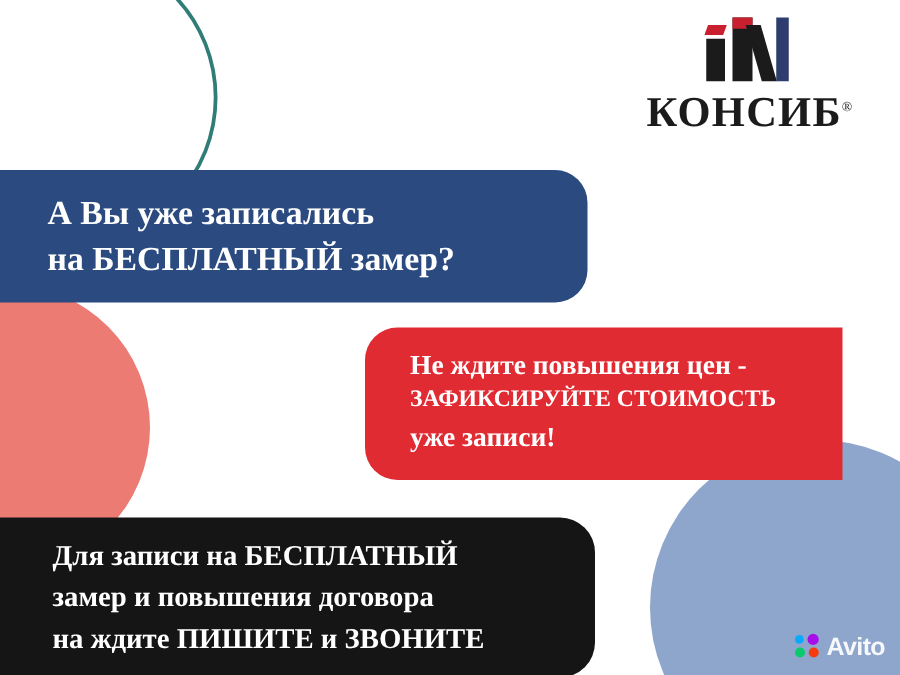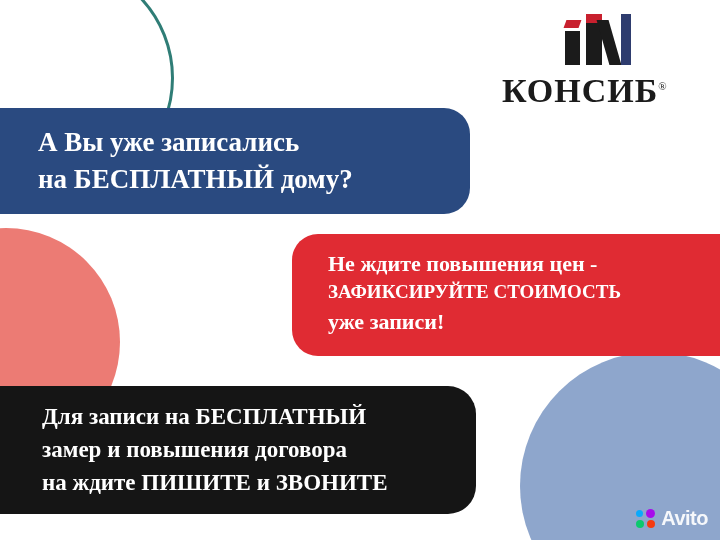--- a/index.html
+++ b/index.html
@@ -99,55 +99,56 @@
     left: 58px; top: 0px;
     width: 10px; height: 51px;
     background: #2e3c6e;
   }
   .logo-text {
     font-family: "Liberation Serif", serif;
     font-weight: bold;
     font-size: 34px;
     letter-spacing: 1px;
     color: #1b1b1b;
-    text-align: left;
+    text-align: center;
     line-height: 1;
   }
   .logo-reg {
     font-size: 11px;
     vertical-align: super;
     font-weight: normal;
   }
 
   
   .banner {
     position: absolute;
     box-sizing: border-box;
     color: #ffffff;
     font-family: "Liberation Serif", serif;
     font-weight: bold;
+    margin-top: 28px;
   }
 
   .banner-blue {
     left: 0;
     top: 108px;
     width: 470px;
     height: 106px;
     background: #2a4a80;
     border-top-right-radius: 26px;
     border-bottom-right-radius: 26px;
     padding: 16px 26px 0 38px;
     font-size: 27px;
     line-height: 1.36;
   }
 
   .banner-red {
     left: 292px;
     top: 234px;
-    width: 428px;
+    width: 382px;
     height: 122px;
     background: #e02b33;
     border-top-left-radius: 26px;
     border-bottom-left-radius: 26px;
     padding: 14px 22px 0 36px;
     font-size: 22px;
     line-height: 1.42;
   }
   .banner-red .l2 { font-size: 19px; }
 
@@ -165,21 +166,20 @@
   }
 
   .nowrap { white-space: nowrap; }
 
   
   .watermark {
     position: absolute;
     right: 12px;
     bottom: 10px;
     display: flex;
-    align-items: center;
     gap: 5px;
     opacity: 0.92;
   }
   .wm-dots {
     position: relative;
     width: 20px;
     height: 20px;
   }
   .wm-dots i {
     position: absolute;
@@ -214,21 +214,21 @@
       <span class="lm-bar lm-mid"></span>
       <span class="lm-bar lm-mid-red"></span>
       <span class="lm-bar lm-diag"></span>
       <span class="lm-bar lm-right"></span>
     </div>
     <div class="logo-text"><span>КОНСИБ</span><span class="logo-reg">®</span></div>
   </div>
 
   <div class="banner banner-blue">
     <div class="nowrap">А Вы уже записались</div>
-    <div class="nowrap">на БЕСПЛАТНЫЙ дому?</div>
+    <div class="nowrap">на БЕСПЛАТНЫЙ замер?</div>
   </div>
 
   <div class="banner banner-red">
     <div class="nowrap">Не ждите повышения цен -</div>
     <div class="nowrap l2">ЗАФИКСИРУЙТЕ СТОИМОСТЬ</div>
     <div class="nowrap">уже записи!</div>
   </div>
 
   <div class="banner banner-black">
     <div class="nowrap">Для записи на БЕСПЛАТНЫЙ</div>

